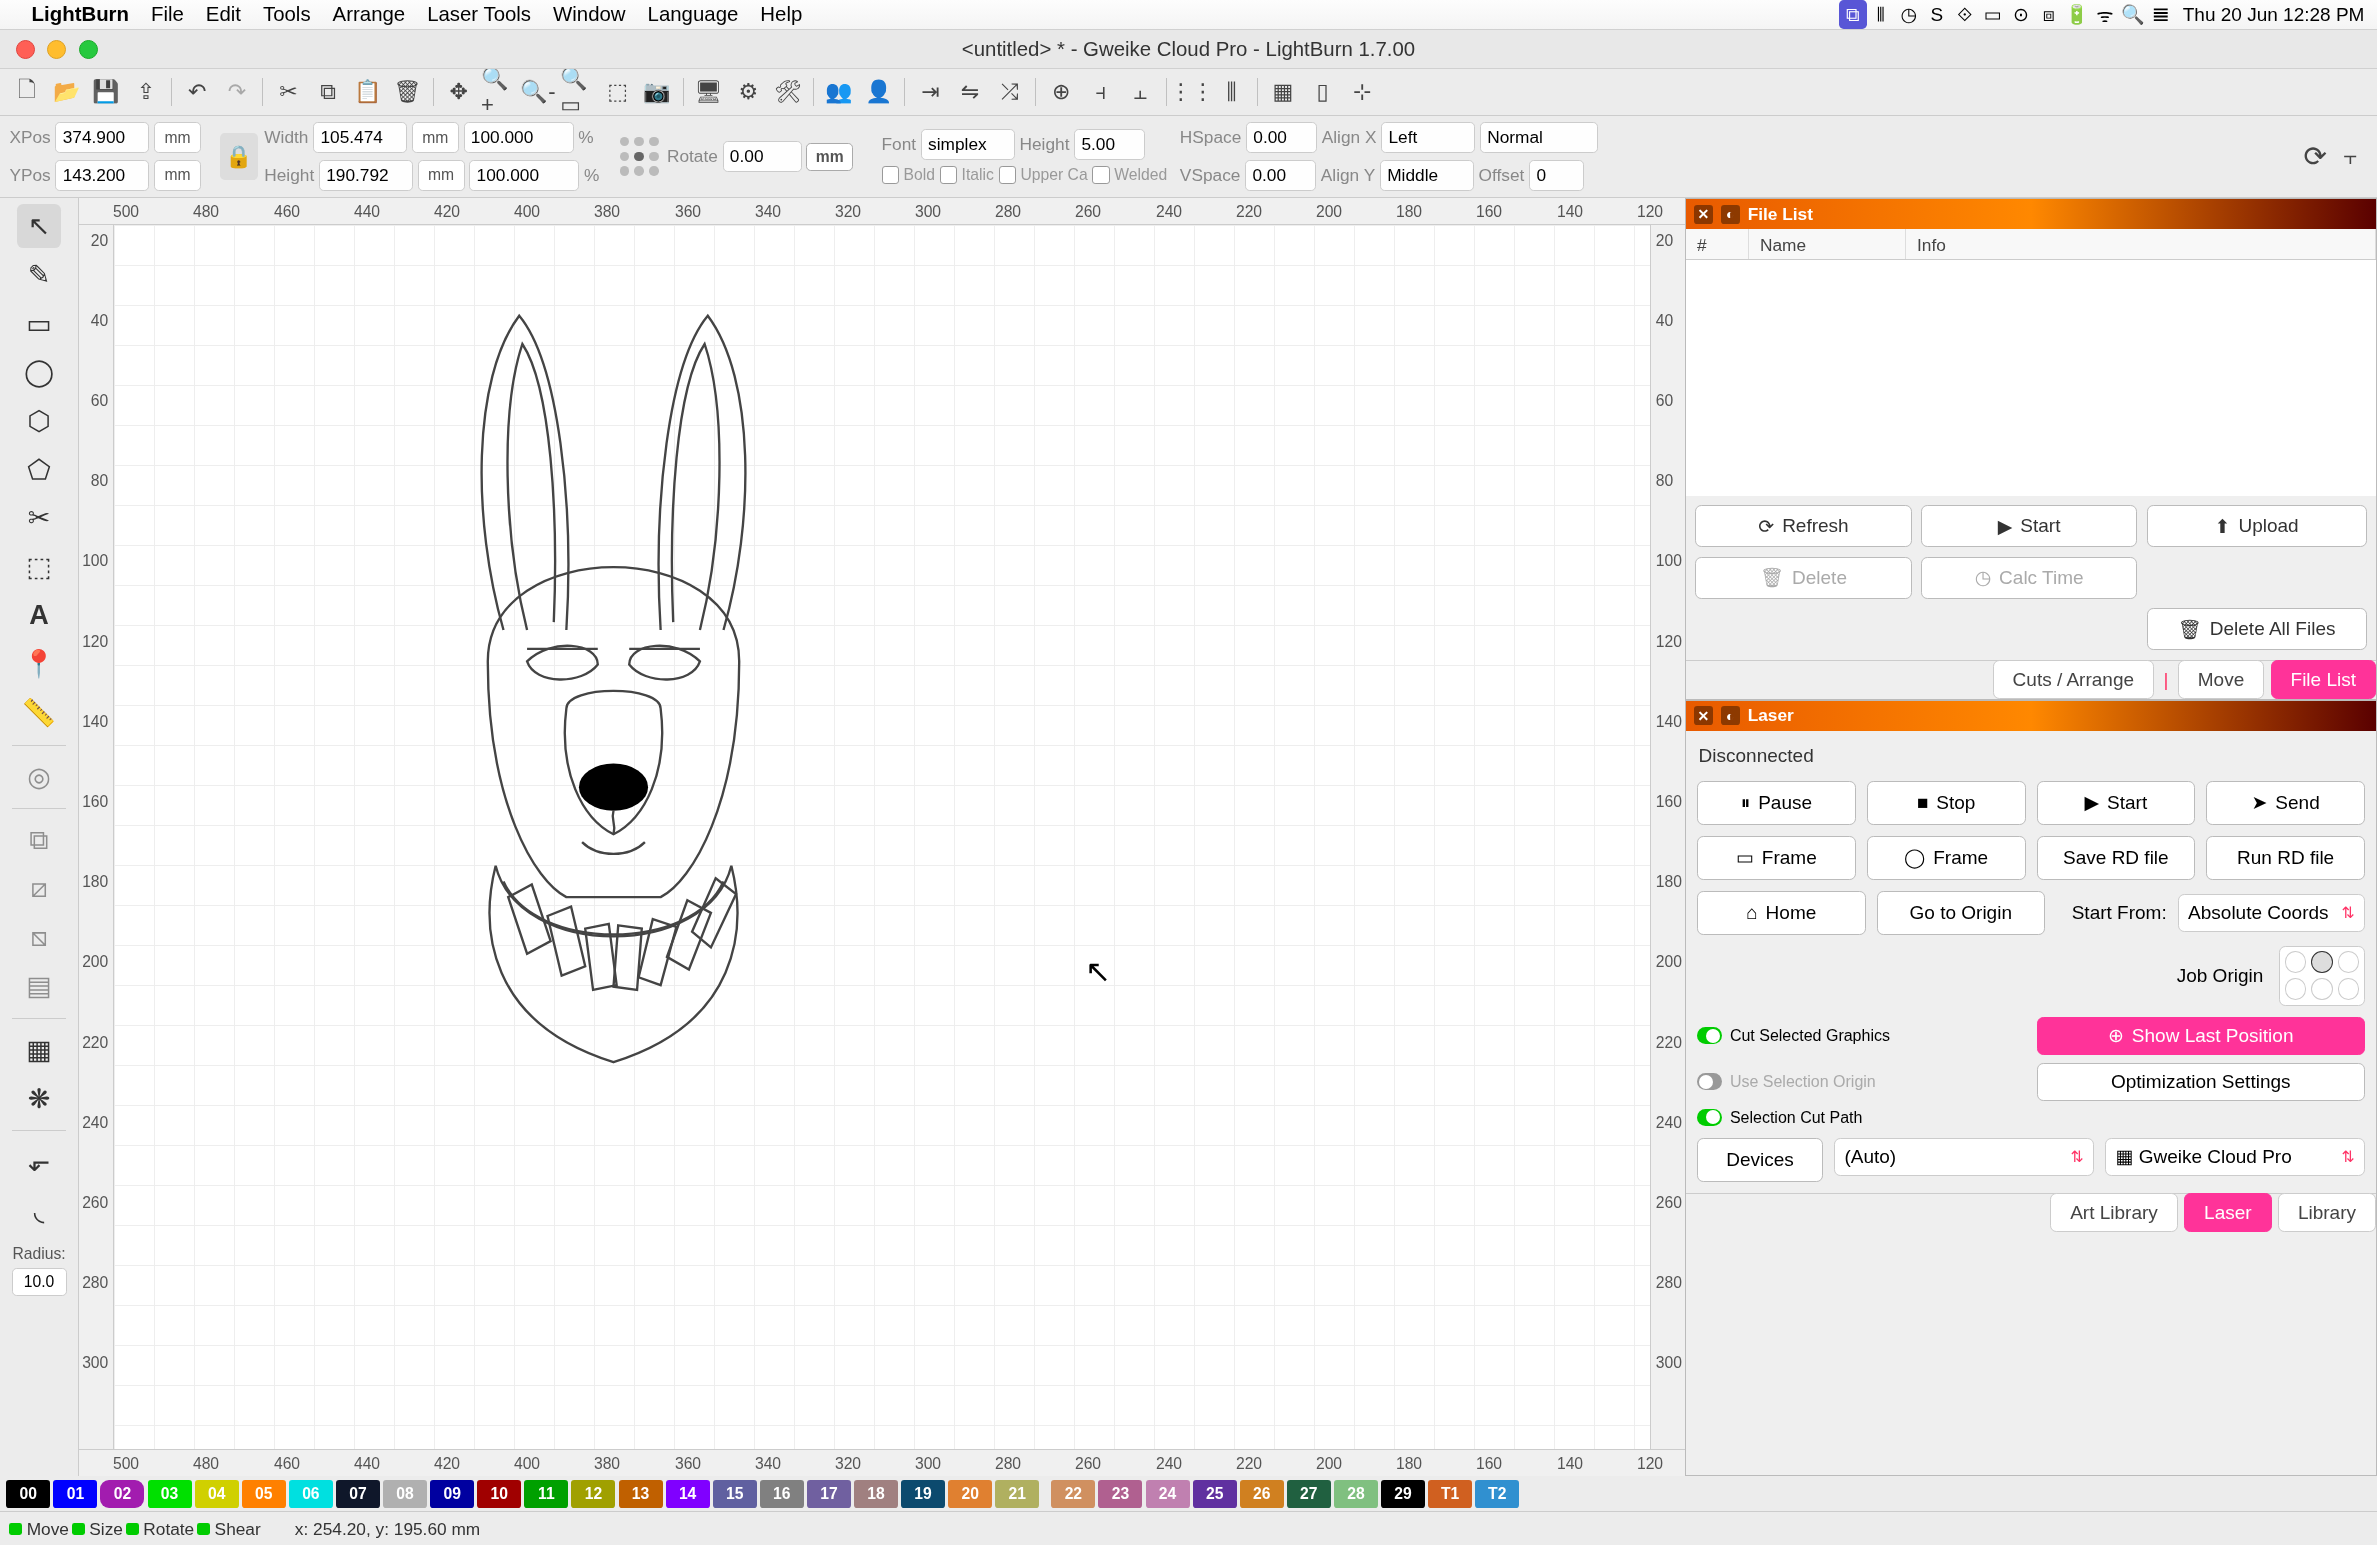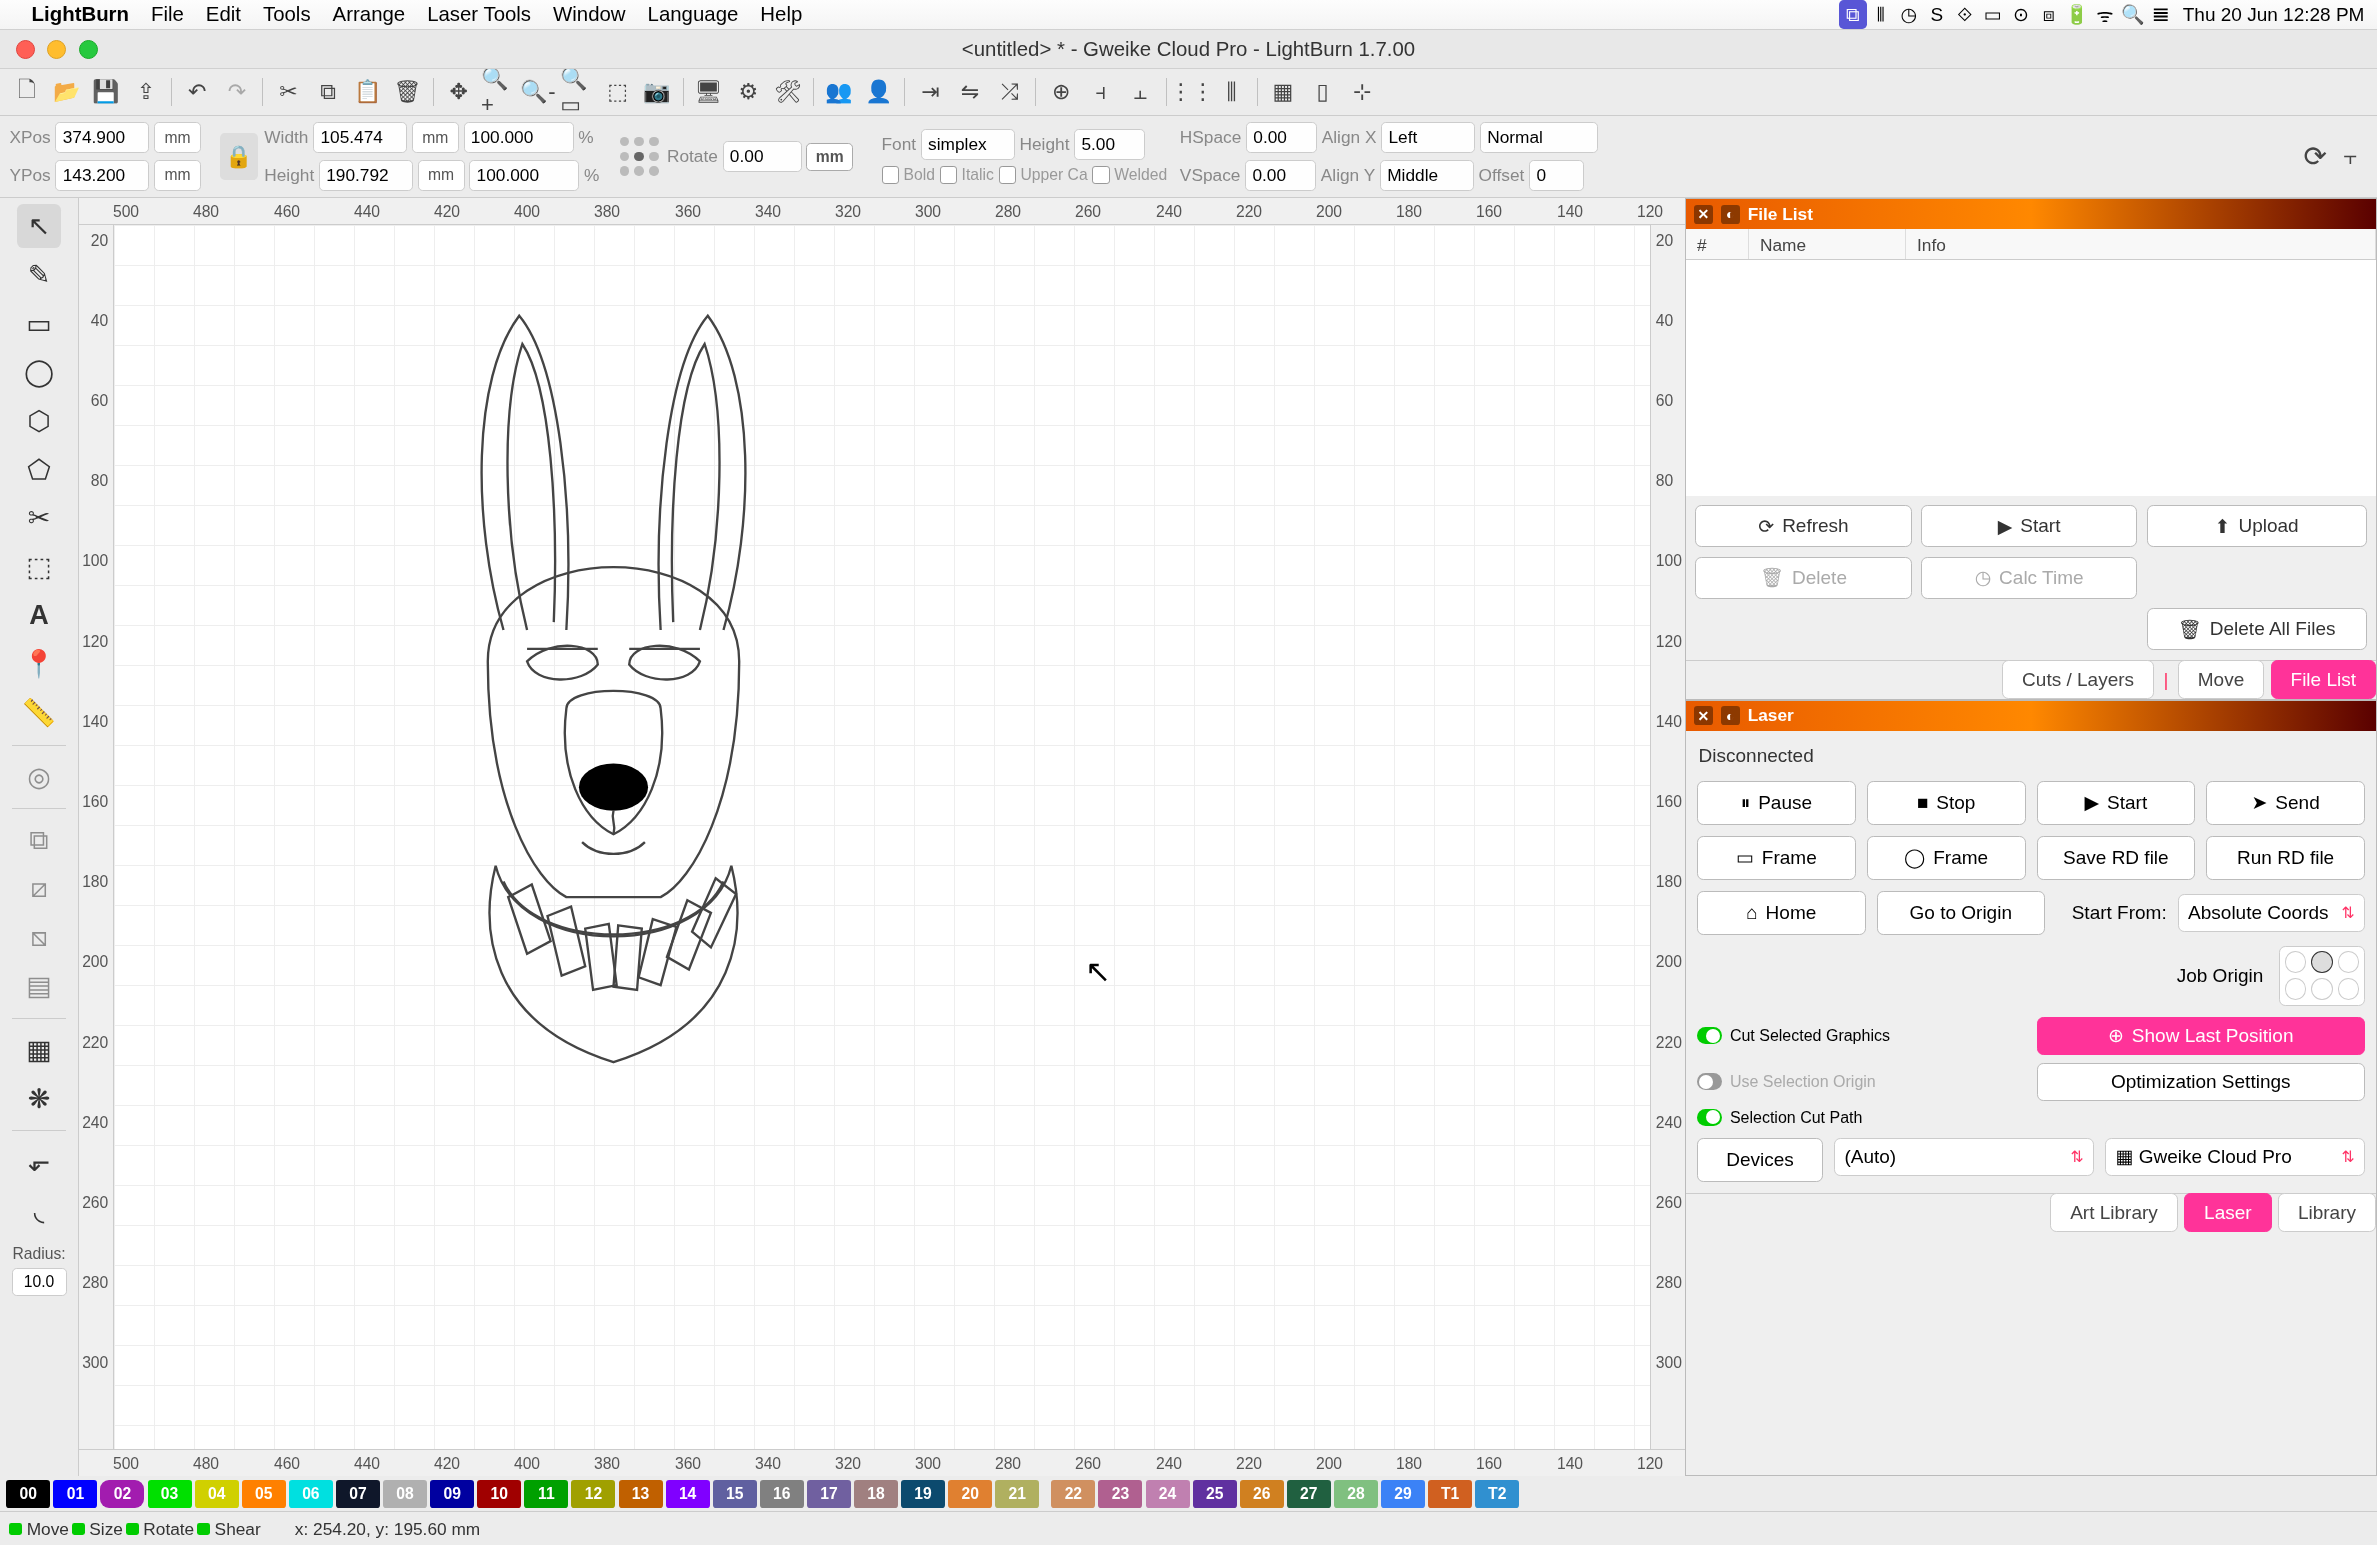--- a/index.html
+++ b/index.html
@@ -449,21 +449,21 @@
             <span>◷</span>
             <span>Calc Time</span>
           </div>
         <div></div>
         <div class="pbtn wide" style="grid-column:3">
             <span>🗑</span>
             <span>Delete All Files</span>
           </div>
       </div>
       <div class="tabs">
-        <div class="tab">Cuts / Layers</div>
+        <div class="tab">Cuts / Arrange</div>
         <div class="tab sep">|</div>
         <div class="tab">Move</div>
         <div class="tab active">File List</div>
       </div>
     </div>
 
     <div class="panel" style="flex:1">
       <div class="panel-hdr">
         <div class="x">✕</div>
         <div class="x">◐</div>
@@ -598,21 +598,21 @@
     <div class="swatch" style="background: #0c4a6e;">19</div>
     <div class="swatch" style="background: rgb(224, 128, 48);">20</div>
     <div class="swatch" style="background: rgb(176, 176, 96);">21</div>
     <div class="swatch" style="background: rgb(208, 144, 96); margin-left: 9px;">22</div>
     <div class="swatch" style="background: rgb(176, 96, 144);">23</div>
     <div class="swatch" style="background: rgb(192, 128, 176);">24</div>
     <div class="swatch" style="background: rgb(96, 48, 160);">25</div>
     <div class="swatch" style="background: rgb(208, 128, 32);">26</div>
     <div class="swatch" style="background: rgb(32, 96, 64);">27</div>
     <div class="swatch" style="background: rgb(128, 192, 128);">28</div>
-    <div class="swatch" style="background: #3b82f6; text-align: center;">29</div>
+    <div class="swatch" style="background: #000000; text-align: center;">29</div>
     <div class="swatch" style="background: rgb(208, 96, 32);">T1</div>
     <div class="swatch" style="background: rgb(48, 144, 208);">T2</div>
   </div>
 
 <div class="statusbar">
   <span class="led"></span>
     <span>Move</span>
   <span class="led"></span>
     <span>Size</span>
   <span class="led"></span>

